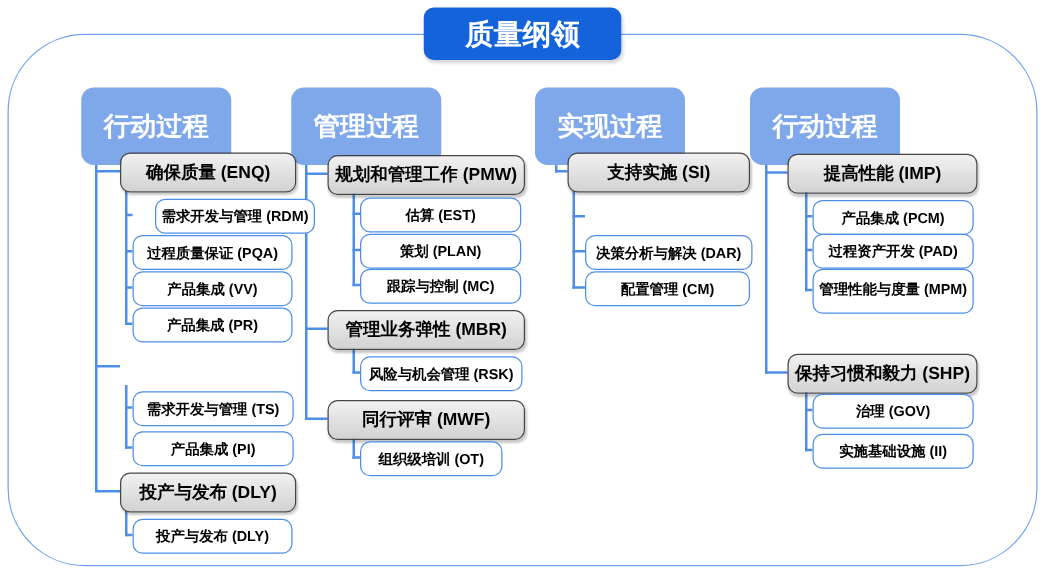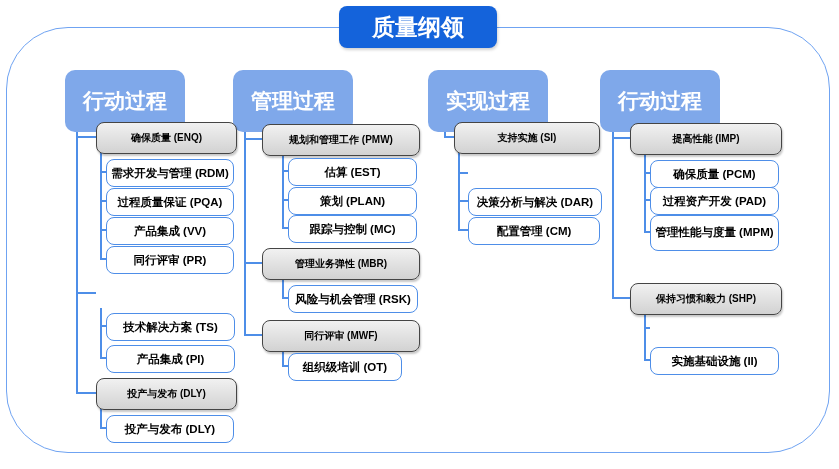--- a/index.html
+++ b/index.html
@@ -21,21 +21,21 @@
     box-shadow:1px 2px 3px rgba(0,0,0,0.18);
   }
   .hdr{
     position:absolute;top:70px;width:120px;height:62px;
     background:#7FA8EA;border-radius:10px;color:#ffffff;font-weight:bold;font-size:21px;
     display:flex;align-items:center;justify-content:center;
   }
   .gray{
     position:absolute;background:linear-gradient(#F1F1F1,#D2D2D2);
     border:1.5px solid #454545;border-radius:8px;
-    color:#000;font-weight:bold;font-size:10px;white-space:nowrap;
+    color:#000;font-weight:bold;font-size:14px;white-space:nowrap;
     display:flex;align-items:center;justify-content:center;
     box-shadow:1px 2px 2px rgba(0,0,0,0.22);
   }
   .leaf{
     position:absolute;background:#ffffff;
     border:1.5px solid #4E8EE8;border-radius:8px;
     color:#000;font-weight:bold;font-size:11.5px;white-space:nowrap;
     display:flex;align-items:center;justify-content:center;text-align:center;
   }
   .leaf.wrap{white-space:normal;line-height:1.2;}
@@ -94,42 +94,43 @@
   <div class="ln h" style="left:644px;top:359px;width:6px"></div>
 
   <div class="title">质量纲领</div>
 
   <div class="hdr" style="left:65px">行动过程</div>
   <div class="hdr" style="left:233px">管理过程</div>
   <div class="hdr" style="left:428px">实现过程</div>
   <div class="hdr" style="left:600px">行动过程</div>
 
   <div class="gray" style="left:96px;top:122px;width:139px;height:30px">确保质量 (ENQ)</div>
-  <div class="leaf" style="left:106px;top:159px;width:126px;height:26px">需求开发与管理 (RDM)</div>
+  <div class="leaf" style="left:124px;top:159px;width:126px;height:26px">需求开发与管理 (RDM)</div>
   <div class="leaf" style="left:106px;top:188px;width:126px;height:26px">过程质量保证 (PQA)</div>
   <div class="leaf" style="left:106px;top:217px;width:126px;height:26px">产品集成 (VV)</div>
-  <div class="leaf" style="left:106px;top:246px;width:126px;height:26px">同行评审 (PR)</div>
-  <div class="leaf" style="left:106px;top:313px;width:127px;height:26px">技术解决方案 (TS)</div>
+  <div class="leaf" style="left:106px;top:246px;width:126px;height:26px">产品集成 (PR)</div>
+  <div class="leaf" style="left:106px;top:313px;width:127px;height:26px">需求开发与管理 (TS)</div>
   <div class="leaf" style="left:106px;top:345px;width:127px;height:26px">产品集成 (PI)</div>
   <div class="gray" style="left:96px;top:378px;width:139px;height:30px">投产与发布 (DLY)</div>
   <div class="leaf" style="left:106px;top:415px;width:126px;height:26px">投产与发布 (DLY)</div>
 
   <div class="gray" style="left:262px;top:124px;width:156px;height:30px">规划和管理工作 (PMW)</div>
   <div class="leaf" style="left:288px;top:158px;width:127px;height:26px">估算 (EST)</div>
   <div class="leaf" style="left:288px;top:187px;width:127px;height:26px">策划 (PLAN)</div>
   <div class="leaf" style="left:288px;top:215px;width:127px;height:26px">跟踪与控制 (MC)</div>
   <div class="gray" style="left:262px;top:248px;width:156px;height:30px">管理业务弹性 (MBR)</div>
   <div class="leaf" style="left:288px;top:285px;width:128px;height:26px">风险与机会管理 (RSK)</div>
   <div class="gray" style="left:262px;top:320px;width:156px;height:30px">同行评审 (MWF)</div>
   <div class="leaf" style="left:288px;top:353px;width:112px;height:26px">组织级培训 (OT)</div>
 
   <div class="gray" style="left:454px;top:122px;width:144px;height:30px">支持实施 (SI)</div>
   <div class="leaf" style="left:468px;top:188px;width:132px;height:26px">决策分析与解决 (DAR)</div>
   <div class="leaf" style="left:468px;top:217px;width:130px;height:26px">配置管理 (CM)</div>
 
   <div class="gray" style="left:630px;top:123px;width:150px;height:30px">提高性能 (IMP)</div>
-  <div class="leaf" style="left:650px;top:160px;width:127px;height:26px">确保质量 (PCM)</div>
+  <div class="leaf" style="left:650px;top:160px;width:127px;height:26px">产品集成 (PCM)</div>
   <div class="leaf" style="left:650px;top:187px;width:127px;height:26px">过程资产开发 (PAD)</div>
   <div class="leaf wrap" style="left:650px;top:215px;width:127px;height:34px">管理性能与度量 (MPM)</div>
   <div class="gray" style="left:630px;top:283px;width:150px;height:30px">保持习惯和毅力 (SHP)</div>
+  <div class="leaf" style="left:650px;top:315px;width:127px;height:26px">治理 (GOV)</div>
   <div class="leaf" style="left:650px;top:347px;width:127px;height:26px">实施基础设施 (II)</div>
 
 </div>
 
 </body></html>

